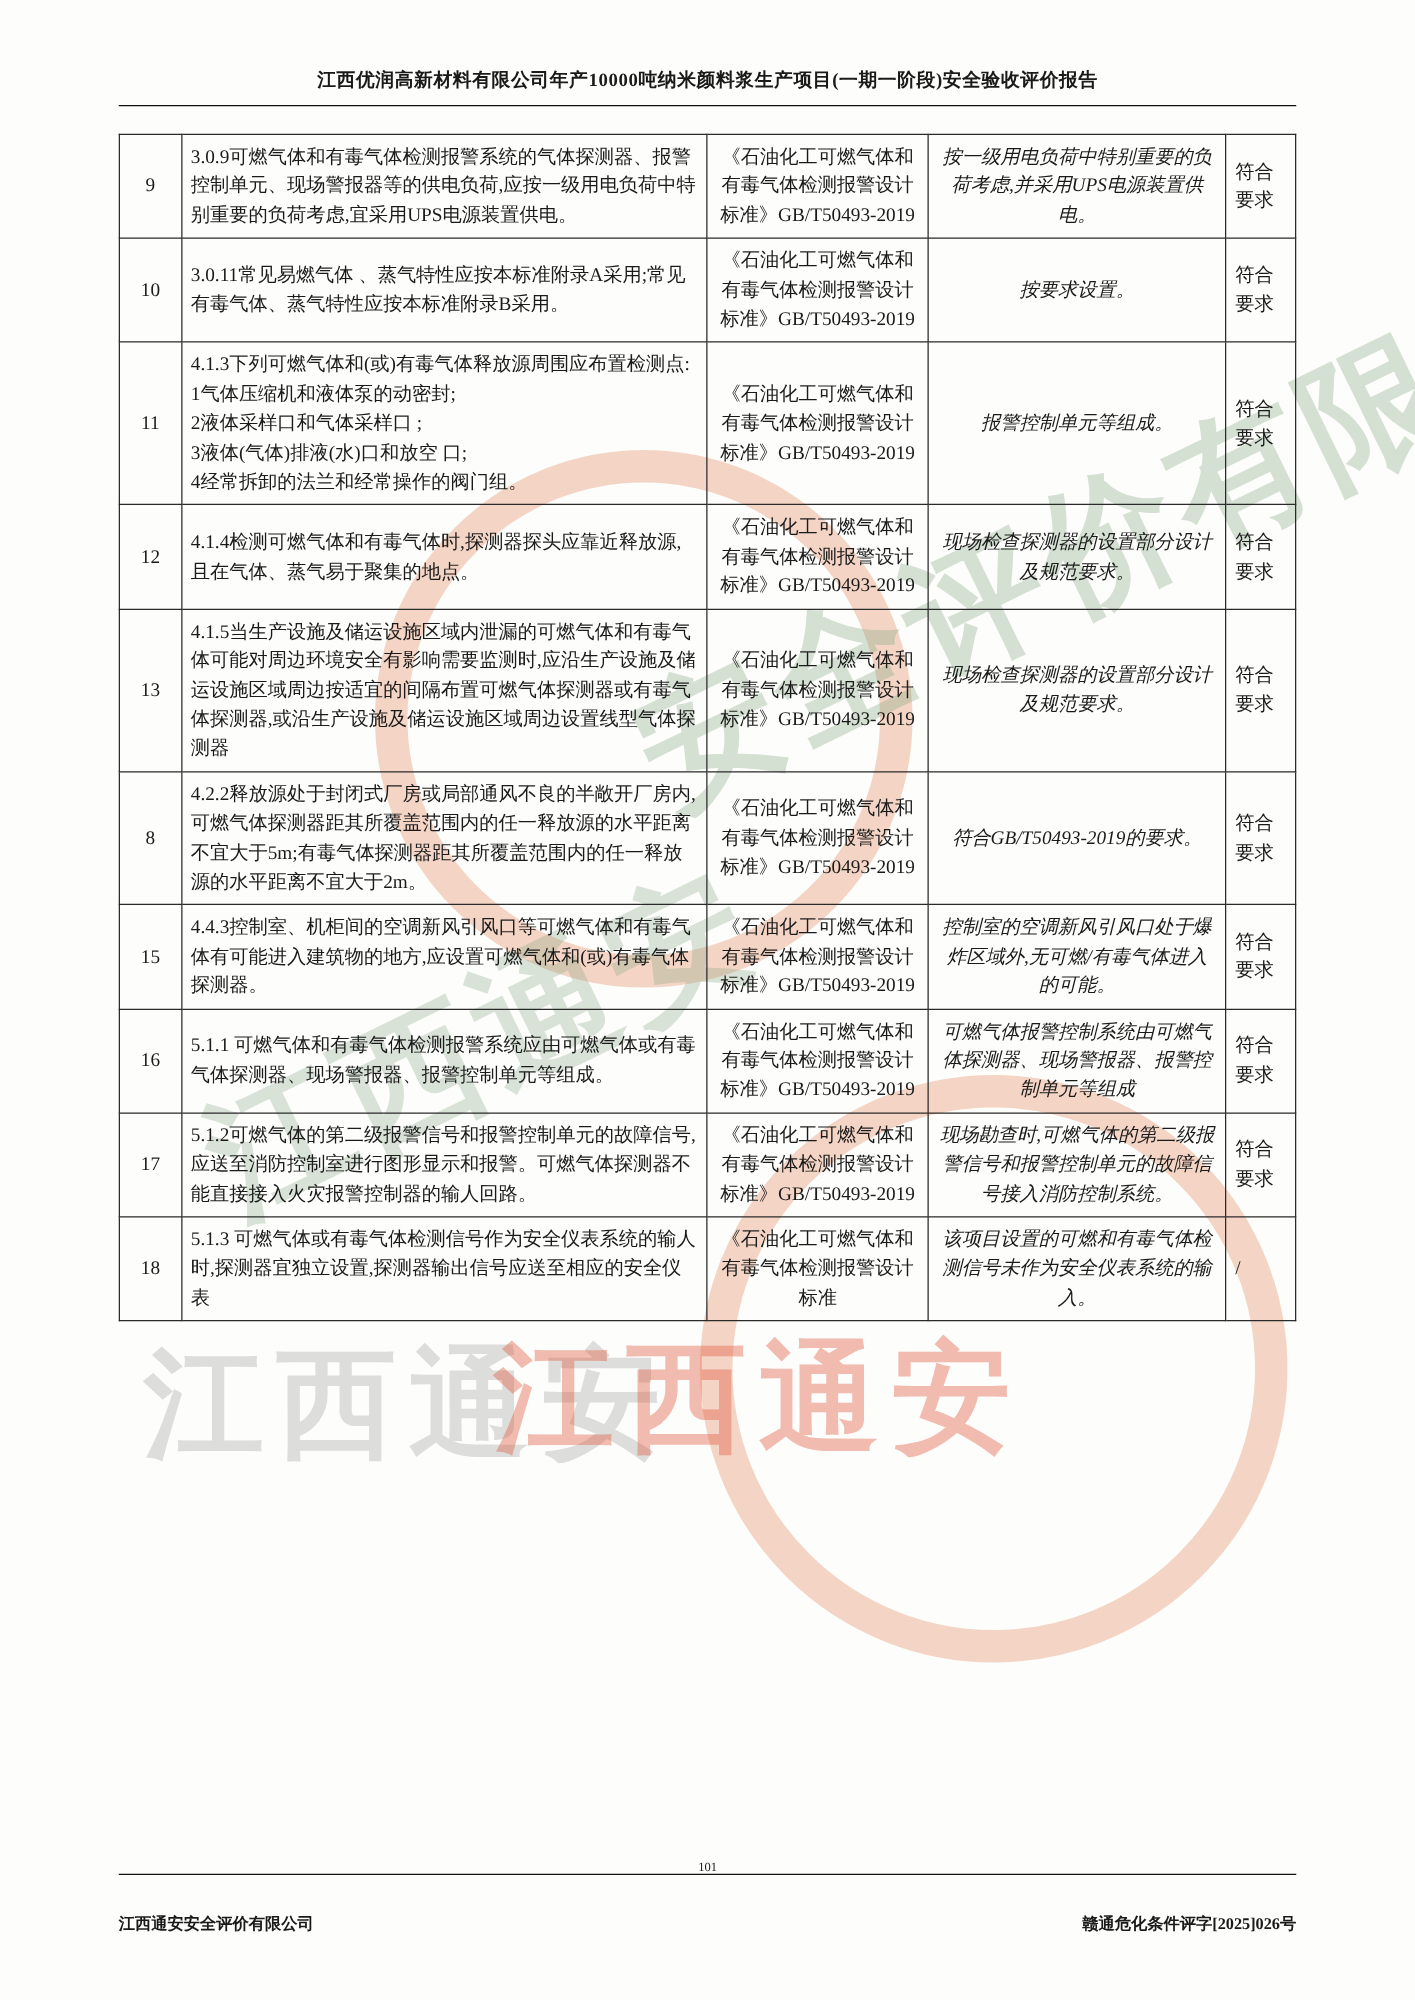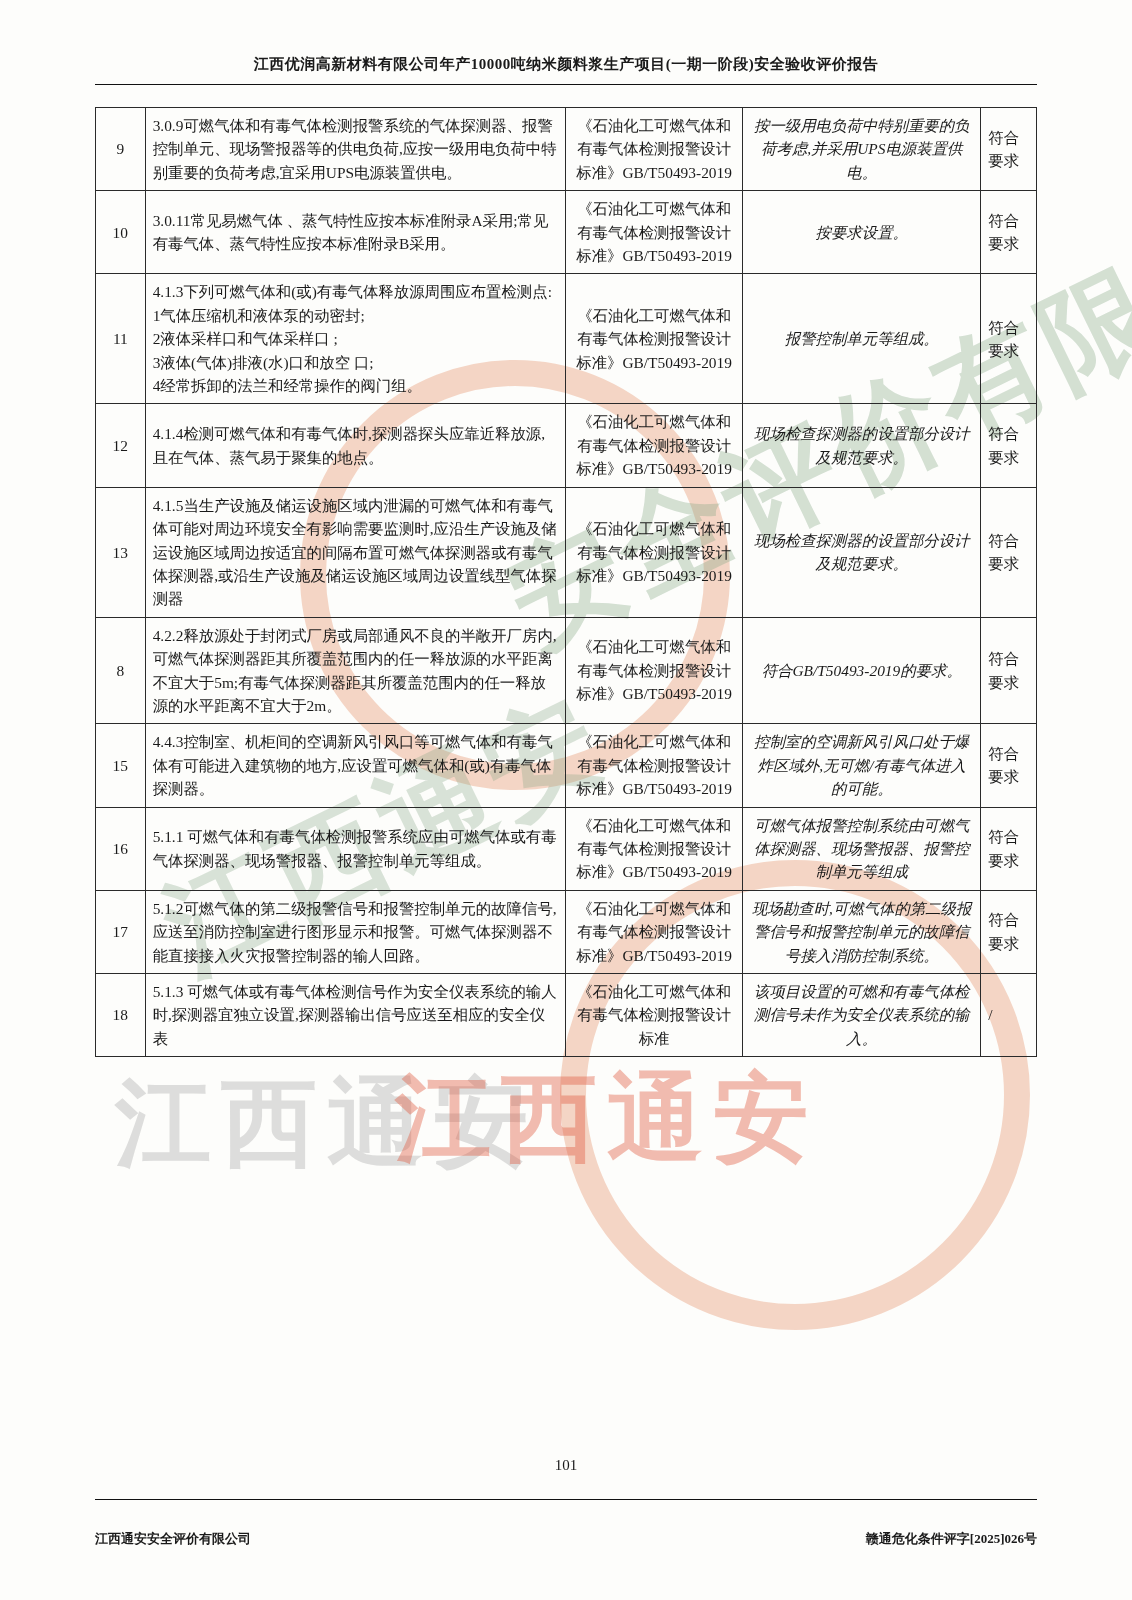--- a/index.html
+++ b/index.html
@@ -147,25 +147,25 @@
     padding: 4px 3px;
   }
   .std-code {
     font-family: "Liberation Serif", serif;
   }
 
   
   .page-num {
     position: absolute;
     z-index: 2;
-    bottom: 126px;
+    bottom: 100px;
     left: 0;
     width: 100%;
     text-align: center;
-    font-size: 15px;
+    font-size: 10px;
   }
   .footer-rule {
     position: absolute;
     z-index: 2;
     bottom: 100px;
     left: 95px;
     right: 95px;
     border-top: 1.6px solid #111;
   }
   .doc-footer {

